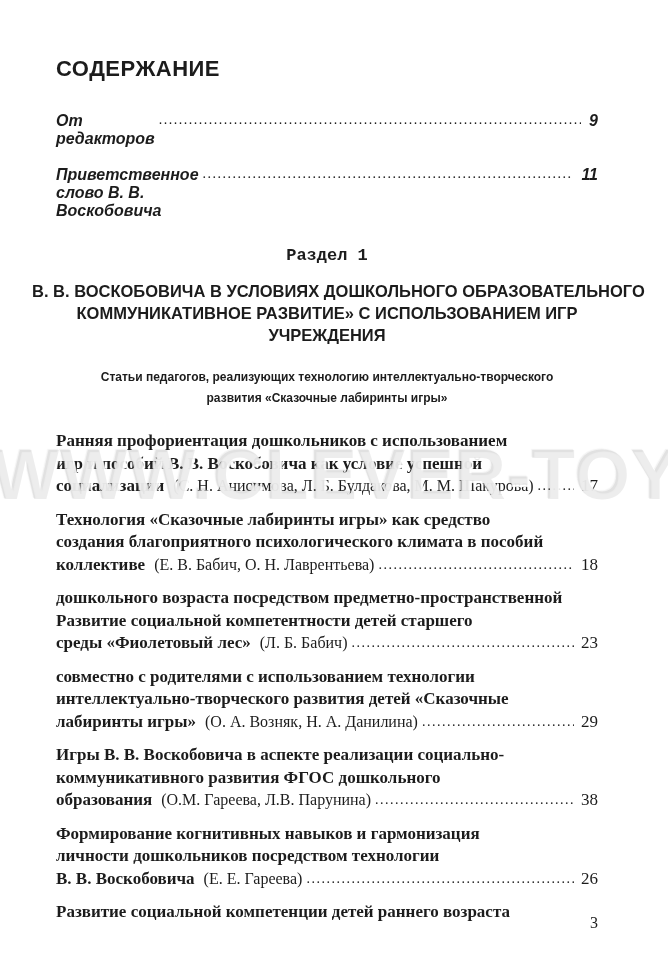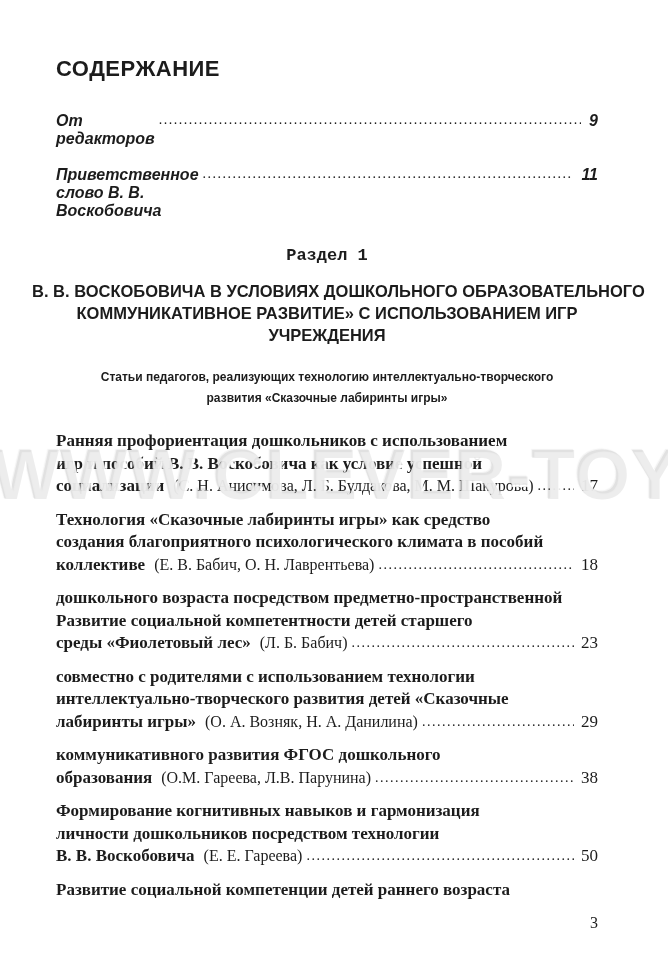--- a/index.html
+++ b/index.html
@@ -183,37 +183,38 @@
     <div class="entry-line">интеллектуально-творческого развития детей «Сказочные</div>
     <div class="entry-last">
       <span class="e-bold">лабиринты игры»</span>
       <span class="e-auth">(О. А. Возняк, Н. А. Данилина)</span>
       <span class="dots">............................................................................................................................................................................................................................................................................................................</span>
       <span class="e-page">29</span>
     </div>
   </div>
 
   <div class="entry">
+    <div class="entry-line">Игры В. В. Воскобовича в аспекте реализации социально-</div>
     <div class="entry-line">коммуникативного развития ФГОС дошкольного</div>
     <div class="entry-last">
       <span class="e-bold">образования</span>
       <span class="e-auth">(О.М. Гареева, Л.В. Парунина)</span>
       <span class="dots">............................................................................................................................................................................................................................................................................................................</span>
       <span class="e-page">38</span>
     </div>
   </div>
 
   <div class="entry">
     <div class="entry-line">Формирование когнитивных навыков и гармонизация</div>
     <div class="entry-line">личности дошкольников посредством технологии</div>
     <div class="entry-last">
       <span class="e-bold">В. В. Воскобовича</span>
       <span class="e-auth">(Е. Е. Гареева)</span>
       <span class="dots">............................................................................................................................................................................................................................................................................................................</span>
-      <span class="e-page">50</span>
+      <span class="e-page">26</span>
     </div>
   </div>
 
   <div class="entry">
     <div class="entry-line">Развитие социальной компетенции детей раннего возраста</div>
 
   </div>
 
   <div class="folio">3</div>
 

